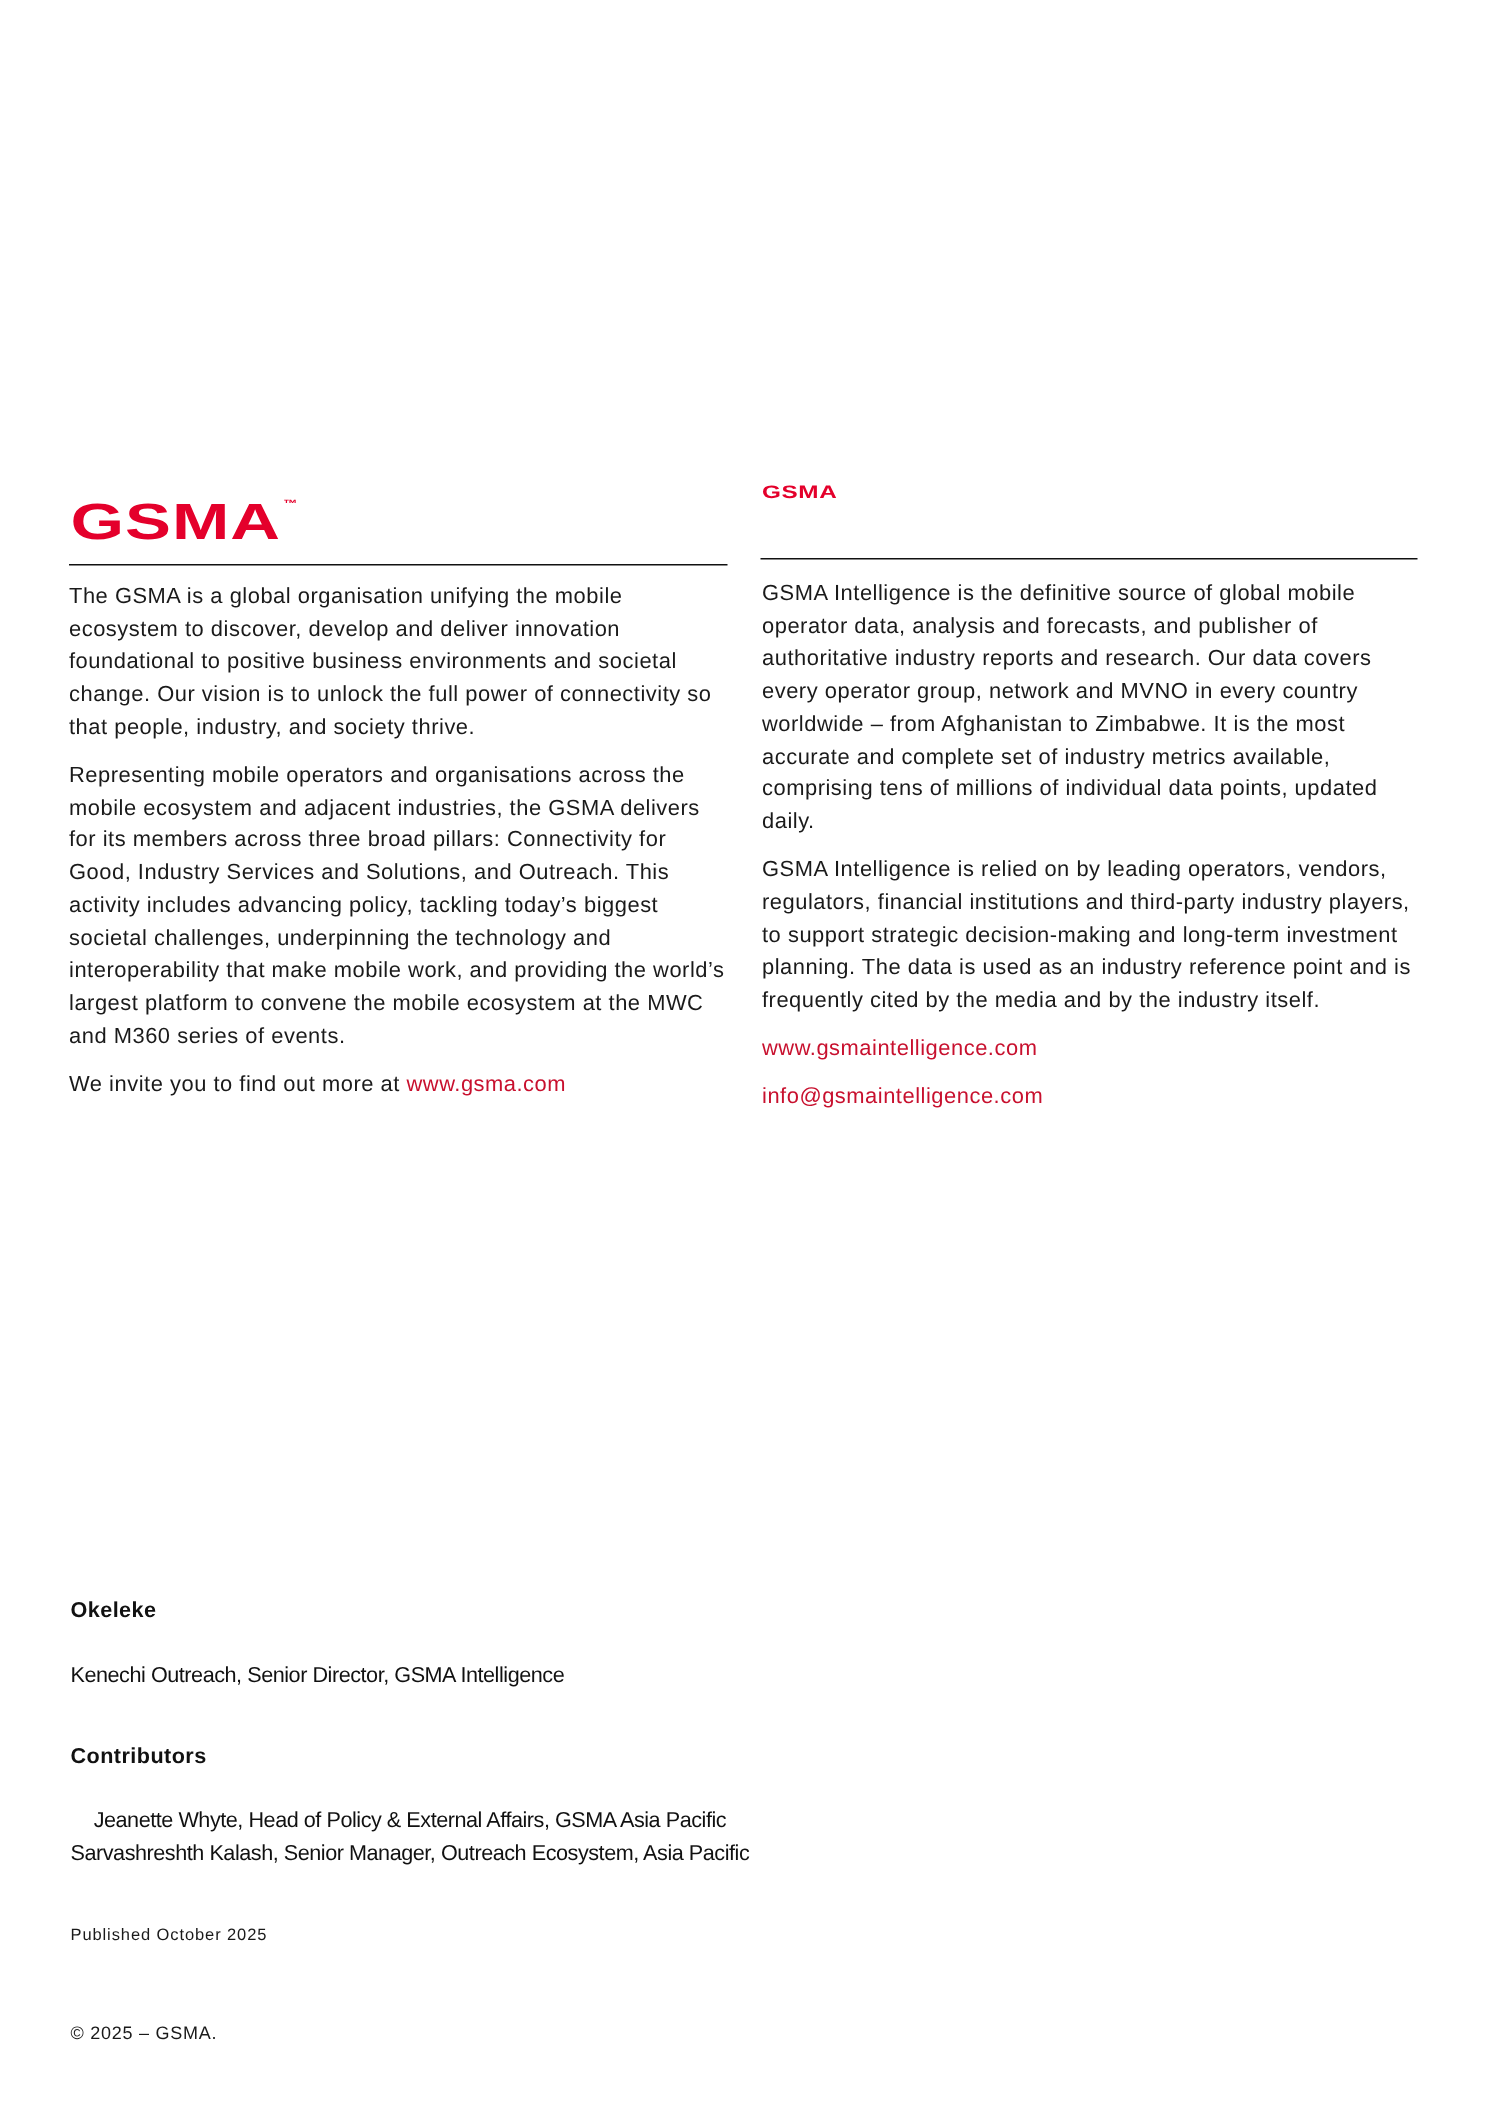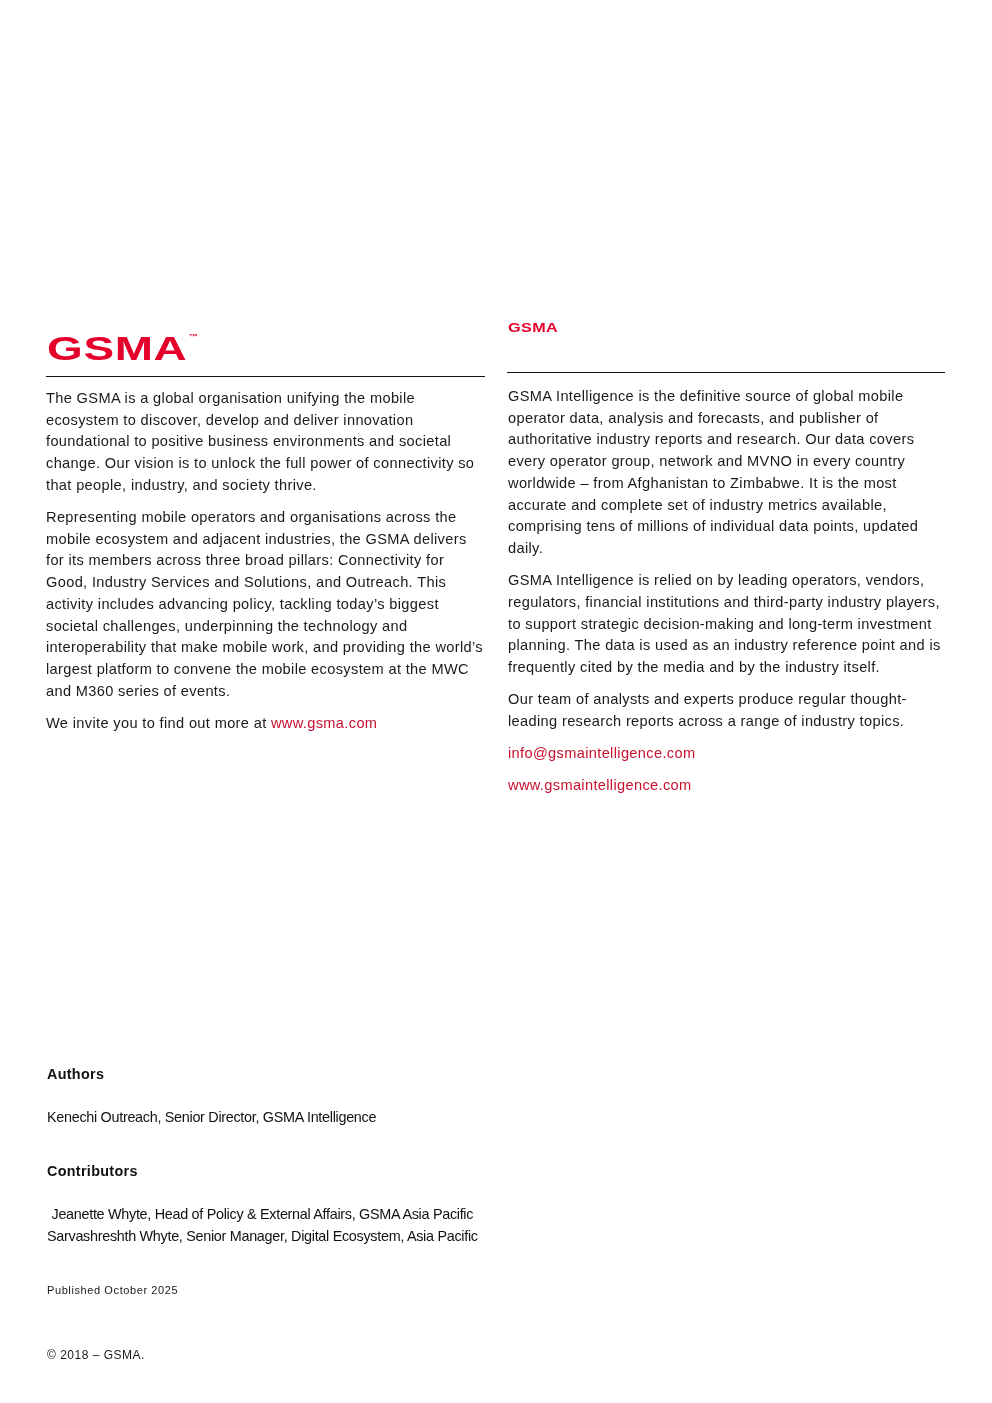--- a/index.html
+++ b/index.html
@@ -160,31 +160,30 @@
 </div>
 
 <div class="col col-right">
   <div>
     <div class="logo-gi-top">GSMA</div>
   </div>
   <div class="rule-right"></div>
   <div class="body-text right-text">
     <p>GSMA Intelligence is the definitive source of global mobile operator data, analysis and forecasts, and publisher of authoritative industry reports and research. Our data covers every operator group, network and MVNO in every country worldwide – from Afghanistan to Zimbabwe. It is the most accurate and complete set of industry metrics available, comprising tens of millions of individual data points, updated daily.</p>
     <p>GSMA Intelligence is relied on by leading operators, vendors, regulators, financial institutions and third-party industry players, to support strategic decision-making and long-term investment planning. The data is used as an industry reference point and is frequently cited by the media and by the industry itself.</p>
-    <p>Our team of analysts and experts produce regular thought-leading research reports across a range of industry topics.</p>
+    <a class="link link-line">www.gsmaintelligence.com</a>
     <a class="link link-line">info@gsmaintelligence.com</a>
-    <a class="link link-line">www.gsmaintelligence.com</a>
   </div>
 </div>
 
 <div class="credits">
-  <h3 class="section-heading authors-heading">Authors</h3>
+  <h3 class="section-heading authors-heading">Okeleke</h3>
   <div class="authors-list">
     <p class="credit-line">Kenechi Outreach, Senior Director, GSMA Intelligence</p>
   </div>
   <h3 class="section-heading contrib-heading">Contributors</h3>
   <div class="contrib-list">
     <p class="credit-line">Jeanette Whyte, Head of Policy &amp; External Affairs, GSMA Asia Pacific</p>
-    <p class="credit-line">Sarvashreshth Whyte, Senior Manager, Digital Ecosystem, Asia Pacific</p>
+    <p class="credit-line">Sarvashreshth Kalash, Senior Manager, Outreach Ecosystem, Asia Pacific</p>
   </div>
   <div class="published">Published October 2025</div>
-  <div class="copyright">© 2018 – GSMA.</div>
+  <div class="copyright">© 2025 – GSMA.</div>
 </div>
 
 </body></html>

